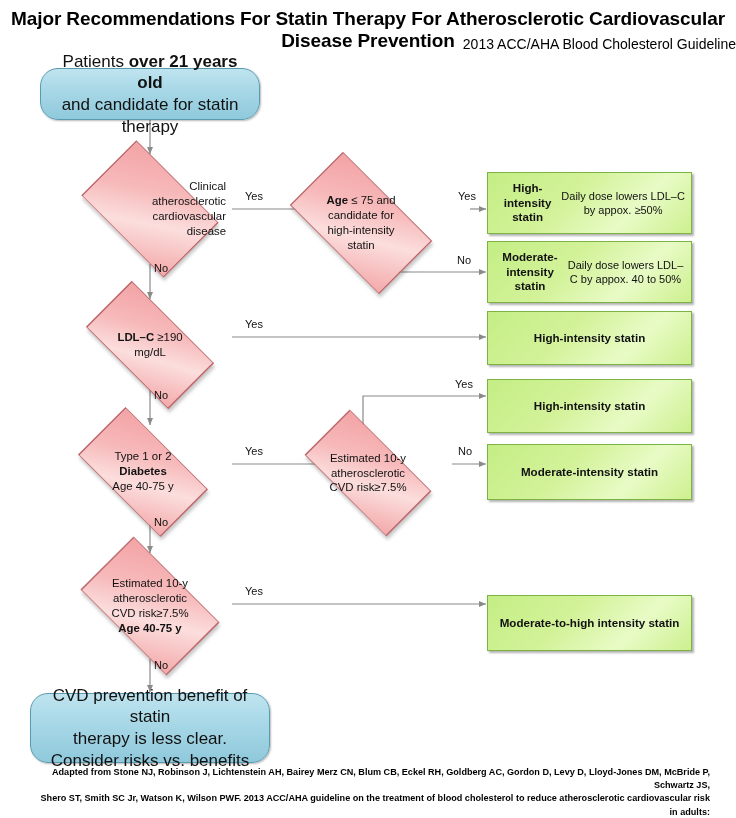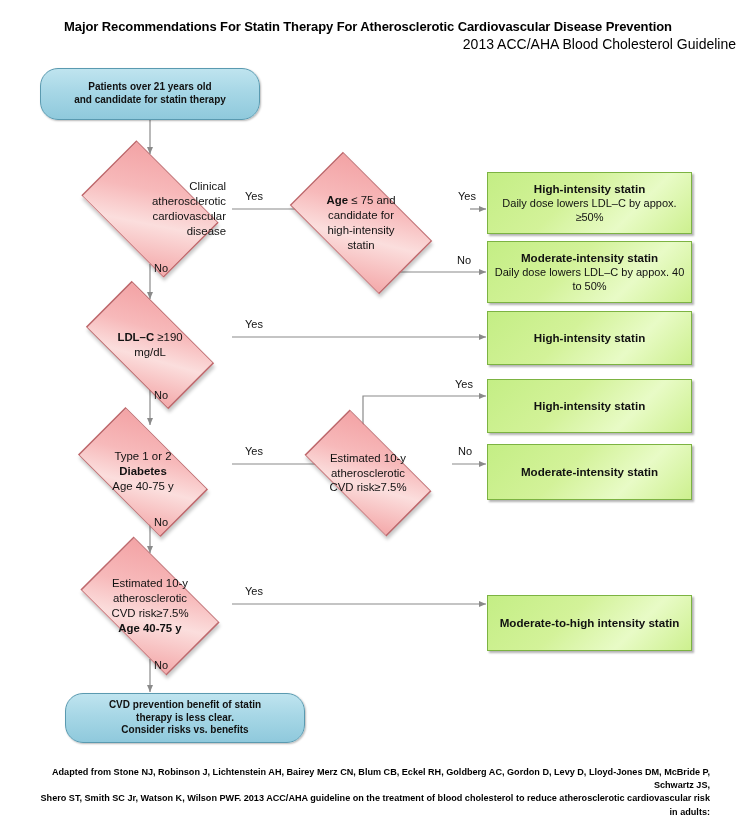--- a/index.html
+++ b/index.html
@@ -12,23 +12,23 @@
     height: 818px;
     position: relative;
     font-family: "Liberation Sans", sans-serif;
     color: #1a1a1a;
     overflow: hidden;
   }
 
   
   #title {
     position: absolute;
-    left: 0; top: 19px; width: 736px;
+    left: 0; top: 8px; width: 736px;
     text-align: center;
-    font-size: 13px;
+    font-size: 19px;
     font-weight: bold;
     letter-spacing: -0.1px;
     color: #000;
   }
   #subtitle {
     position: absolute;
     left: 0; top: 36px; width: 736px;
     text-align: right;
     font-size: 14px;
     font-weight: normal;
@@ -52,32 +52,30 @@
     text-align: center;
     line-height: 1.28;
   }
 
   
   .terminator {
     border-radius: 18px;
     border: 1px solid #5a9ab0;
     background: linear-gradient(180deg, #bfe4ef 0%, #a7d7e6 45%, #8fc9dc 100%);
     box-shadow: 1px 1px 2px rgba(0,0,0,0.28);
-    font-size: 10px;
+    font-size: 17px;
     color: #111;
     padding: 4px 8px;
-    font-weight: bold;
   }
 
   
   .result {
     border: 1px solid #7cb342;
     background: linear-gradient(135deg, #c4ee85 0%, #d3f299 40%, #e8fbc6 70%, #cdf08f 100%);
     box-shadow: 1.5px 1.5px 2px rgba(0,0,0,0.3);
-    flex-direction: column;
     padding: 6px 6px;
   }
   .result .r-title {
     font-size: 11.6px;
     font-weight: bold;
     color: #111;
   }
   .result .r-sub {
     font-size: 11px;
     font-weight: normal;
@@ -249,21 +247,21 @@
     <span>atherosclerotic</span><br>
     <span>CVD risk≥7.5%</span><br>
     <b>Age 40-75 y</b>
   </div>
 </div>
 
 <div class="node result" style="left:487px; top:595px; width:205px; height:56px;">
   <div class="r-title">Moderate-to-high intensity statin</div>
 </div>
 
-<div class="node terminator" style="left:30px; top:693px; width:240px; height:50px;margin-left:35px;">
+<div class="node terminator" style="left:30px; top:693px; width:240px; height:70px;">
   <div>
     <span>CVD prevention benefit of statin</span><br>
     <span>therapy is less clear.</span><br>
     <span>Consider risks vs. benefits</span>
   </div>
 </div>
 
 <div class="edge-label" style="left:245px; top:190px;">Yes</div>
 <div class="edge-label" style="left:154px; top:262px;">No</div>
 <div class="edge-label" style="left:458px; top:190px;">Yes</div>

